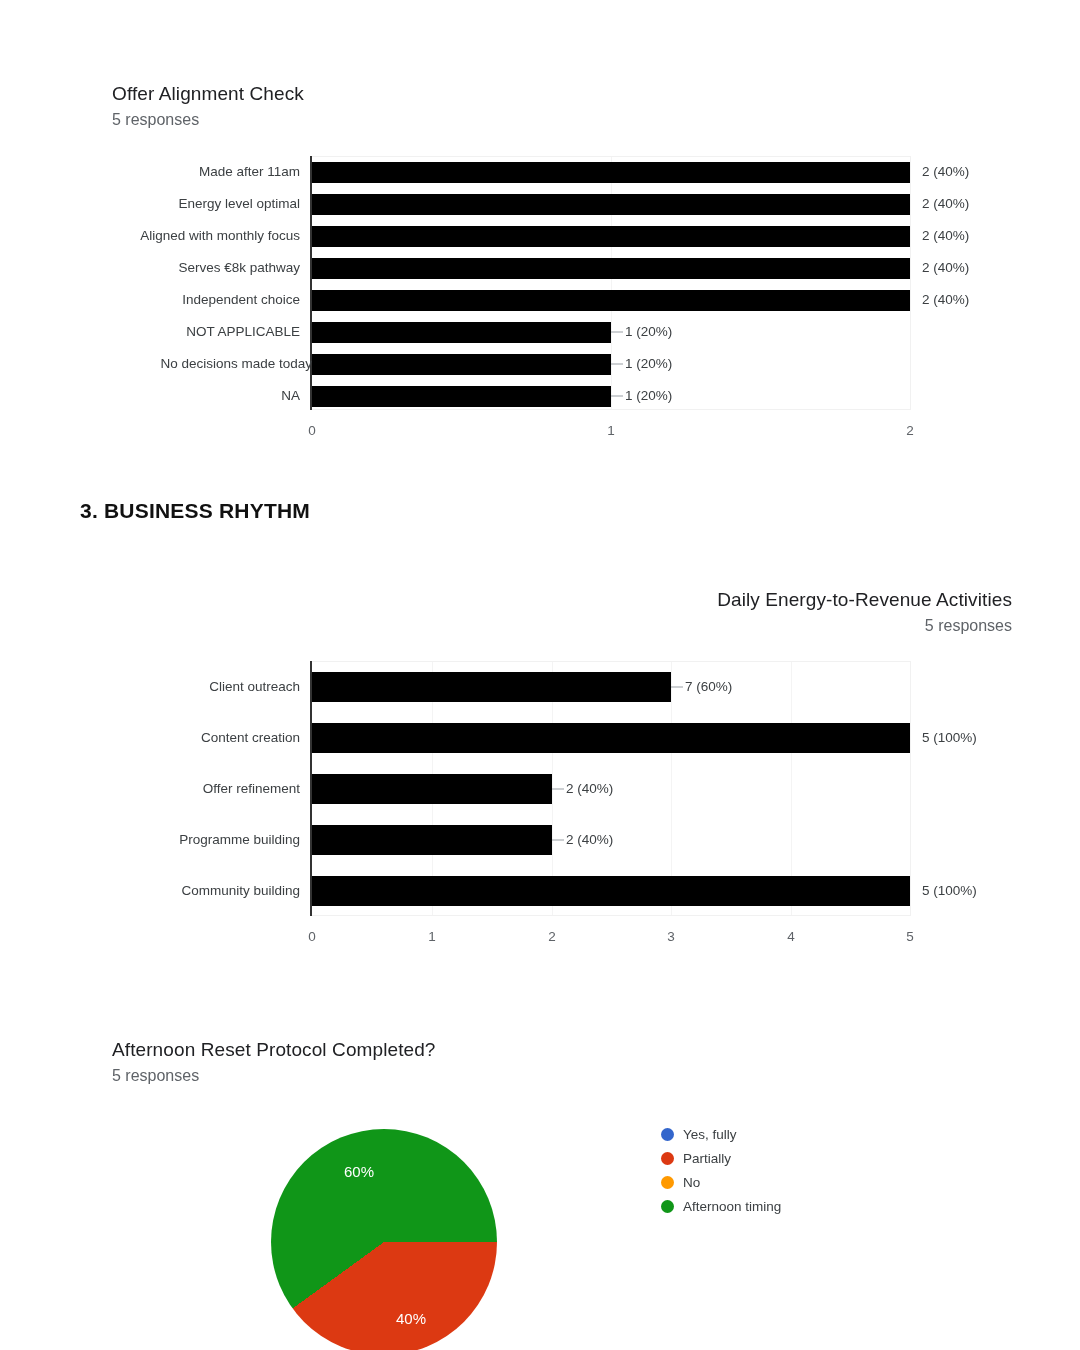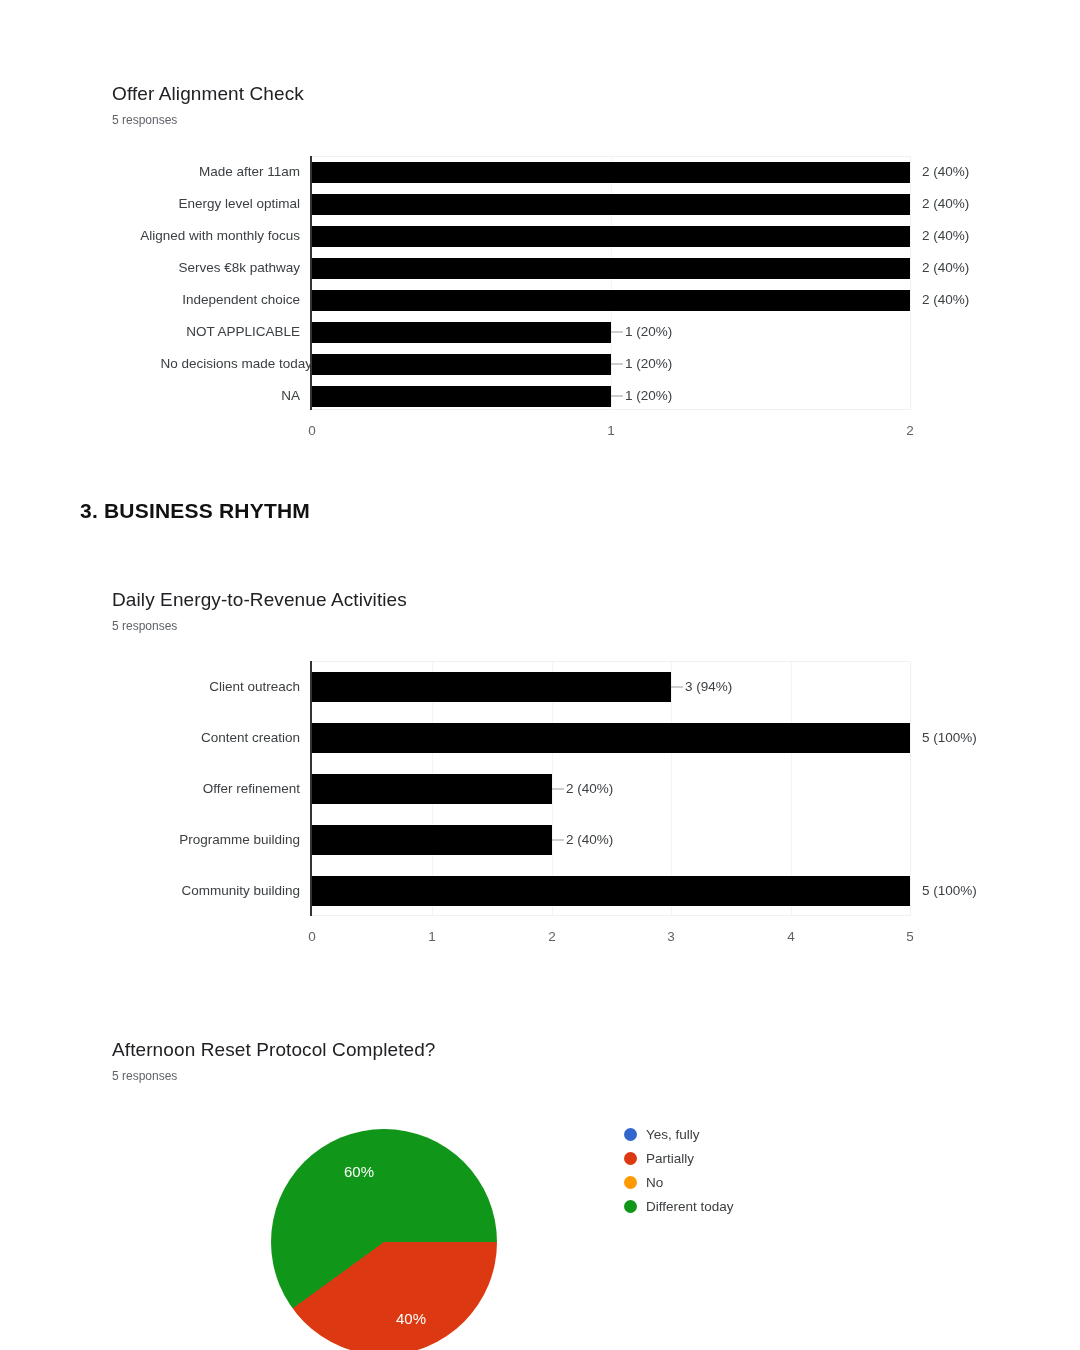--- a/index.html
+++ b/index.html
@@ -21,21 +21,21 @@
 
   .q-title {
     font-size: 19px;
     font-weight: 400;
     color: #202124;
     letter-spacing: 0.1px;
     line-height: 24px;
     white-space: nowrap;
   }
   .q-sub {
-    font-size: 12px;
+    font-size: 16px;
     color: #5f6368;
     line-height: 18px;
     margin-top: 5px;
     white-space: nowrap;
   }
 
   .section-heading {
     position: absolute;
     font-size: 21px;
     font-weight: 700;
@@ -204,21 +204,21 @@
   <div class="leader" style="left:611px; top:396px; width:12px;"></div>
   <div class="val-label" style="left:625px; top:396px;">1 (20%)</div>
 
   <div class="tick-label" style="left:312px; top:424px;">0</div>
   <div class="tick-label" style="left:611px; top:424px;">1</div>
   <div class="tick-label" style="left:910px; top:424px;">2</div>
 </div>
 
 <div class="section-heading" style="left:80px; top:499px;text-align:center;">3. BUSINESS RHYTHM</div>
 
-<div class="q-block" style="left:112px; top:588px; width:900px;">
+<div class="q-block" style="left:112px; top:588px; width:900px;text-align:right;">
   <div class="q-title">Daily Energy-to-Revenue Activities</div>
   <div class="q-sub">5 responses</div>
 </div>
 
 <div class="barchart" style="left:0px; top:0px; width:956px; height:960px;">
 
   <div class="plot" style="left:310px; top:661px; width:599px; height:255px;">
     <div class="gridline" style="left:120px;"></div>
     <div class="gridline" style="left:240px;"></div>
     <div class="gridline" style="left:359px;"></div>
@@ -244,21 +244,21 @@
     </div>
   </div>
 
   <div class="cat-label" style="left:40px; width:260px; top:687px;">Client outreach</div>
   <div class="cat-label" style="left:40px; width:260px; top:738px;">Content creation</div>
   <div class="cat-label" style="left:40px; width:260px; top:789px;">Offer refinement</div>
   <div class="cat-label" style="left:40px; width:260px; top:840px;">Programme building</div>
   <div class="cat-label" style="left:40px; width:260px; top:891px;">Community building</div>
 
   <div class="leader" style="left:671px; top:687px; width:12px;"></div>
-  <div class="val-label" style="left:685px; top:687px;">3 (94%)</div>
+  <div class="val-label" style="left:685px; top:687px;">7 (60%)</div>
 
   <div class="val-label" style="left:922px; top:738px;">5 (100%)</div>
 
   <div class="leader" style="left:552px; top:789px; width:12px;"></div>
   <div class="val-label" style="left:566px; top:789px;">2 (40%)</div>
 
   <div class="leader" style="left:552px; top:840px; width:12px;"></div>
   <div class="val-label" style="left:566px; top:840px;">2 (40%)</div>
 
   <div class="val-label" style="left:922px; top:891px;">5 (100%)</div>
@@ -278,31 +278,31 @@
 
 <div class="pie-wrap" style="left:0px; top:0px; width:1080px; height:1350px;">
 
   <div class="pie" style="left:271px; top:1129px; width:226px; height:226px;
               background: conic-gradient(from 90deg,
                           #dc3912 0turn 0.40turn,
                           #109618 0.40turn 1turn);"></div>
   <div class="pie-label" style="left:359px; top:1156px;margin-top:15px;">60%</div>
   <div class="pie-label" style="left:411px; top:1318px;">40%</div>
 
-  <div class="legend" style="left:624px; top:1122px;">
+  <div class="legend" style="left:661px; top:1122px;">
     <div class="legend-item">
       <span class="legend-dot" style="background:#3366cc;"></span>
       <span class="legend-text">Yes, fully</span>
     </div>
     <div class="legend-item">
       <span class="legend-dot" style="background:#dc3912;"></span>
       <span class="legend-text">Partially</span>
     </div>
     <div class="legend-item">
       <span class="legend-dot" style="background:#ff9900;"></span>
       <span class="legend-text">No</span>
     </div>
     <div class="legend-item">
       <span class="legend-dot" style="background:#109618;"></span>
-      <span class="legend-text">Different today</span>
+      <span class="legend-text">Afternoon timing</span>
     </div>
   </div>
 </div>
 
 </body></html>

